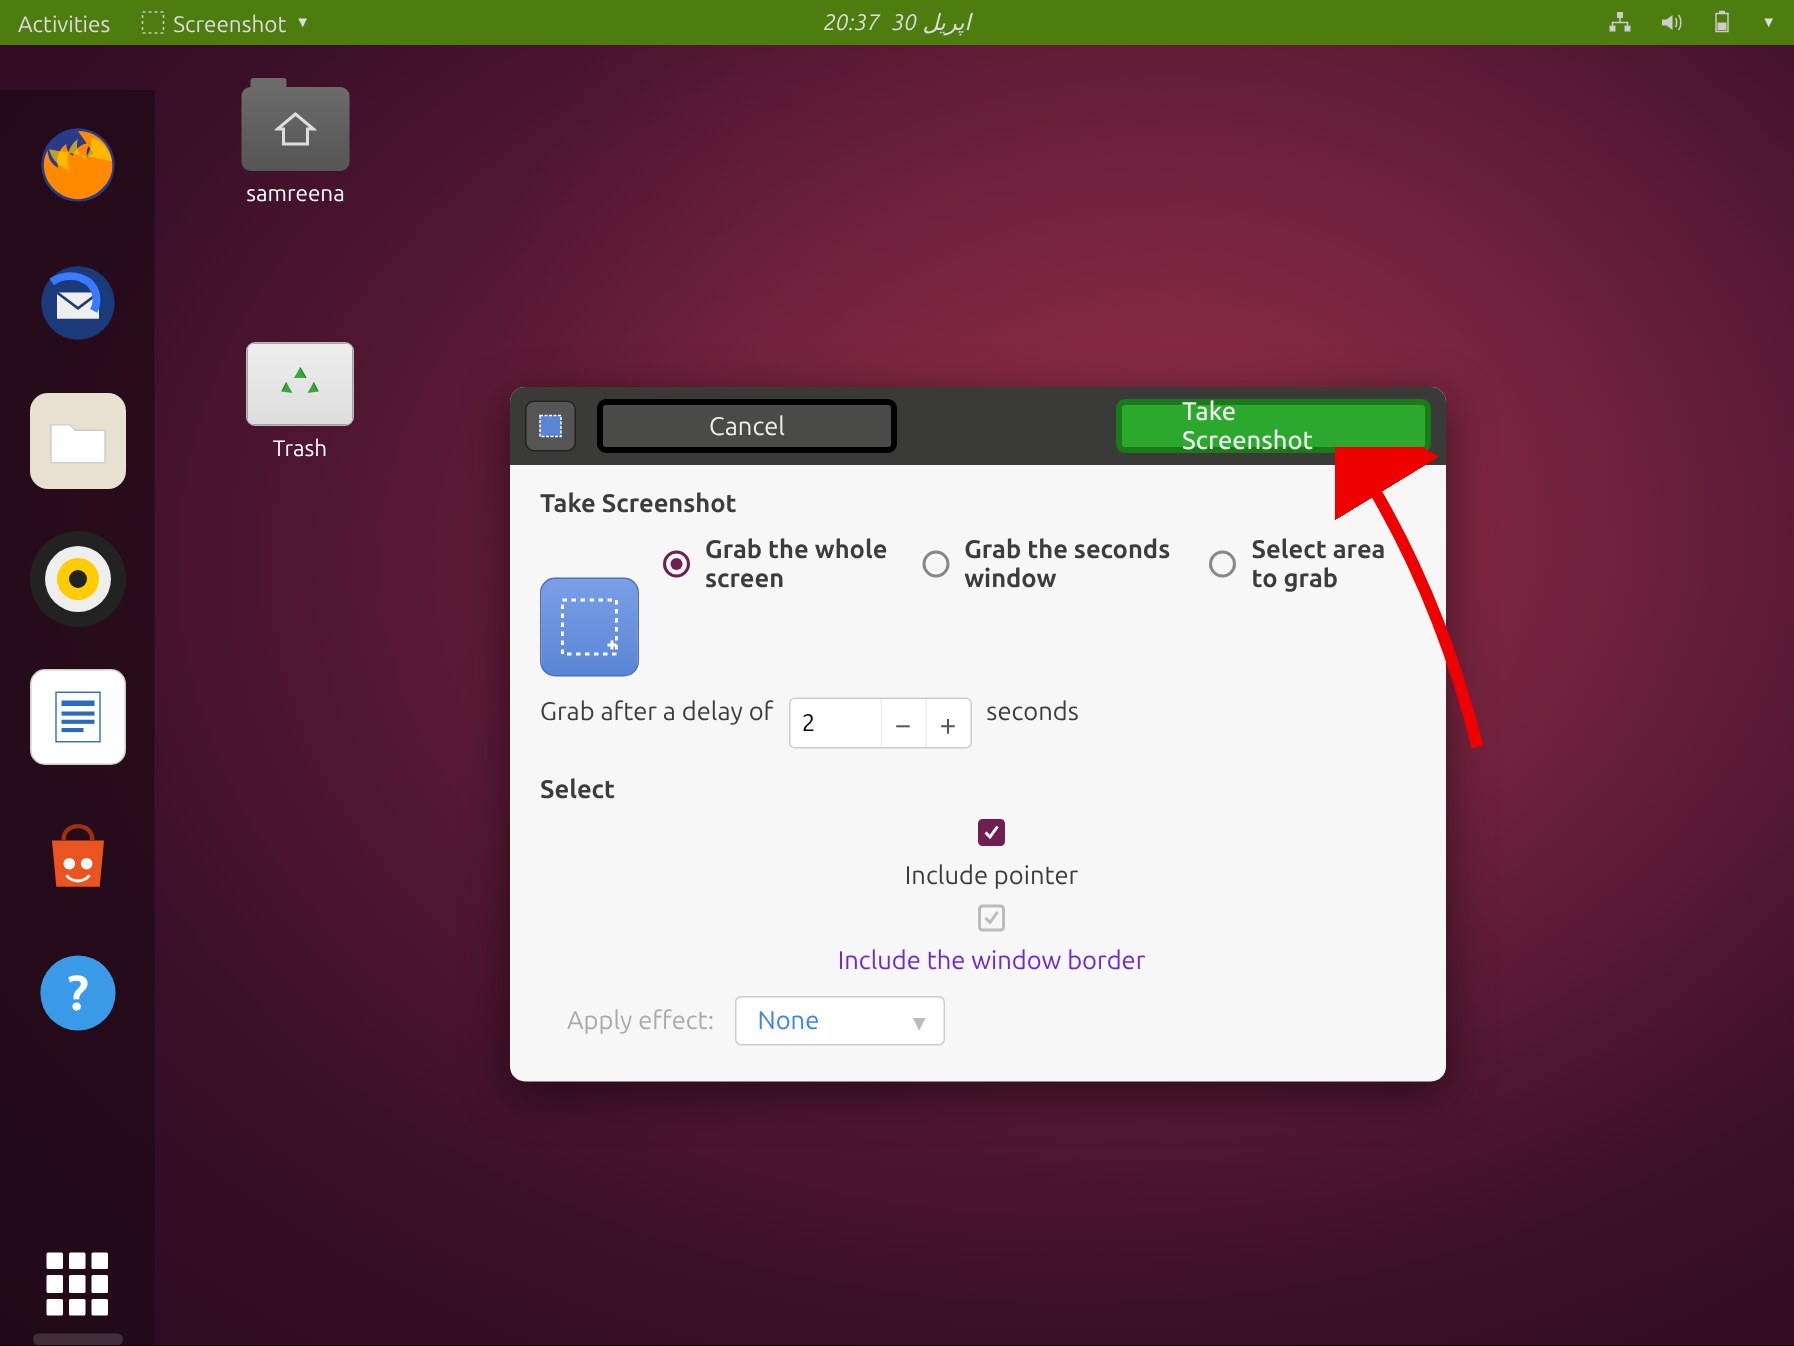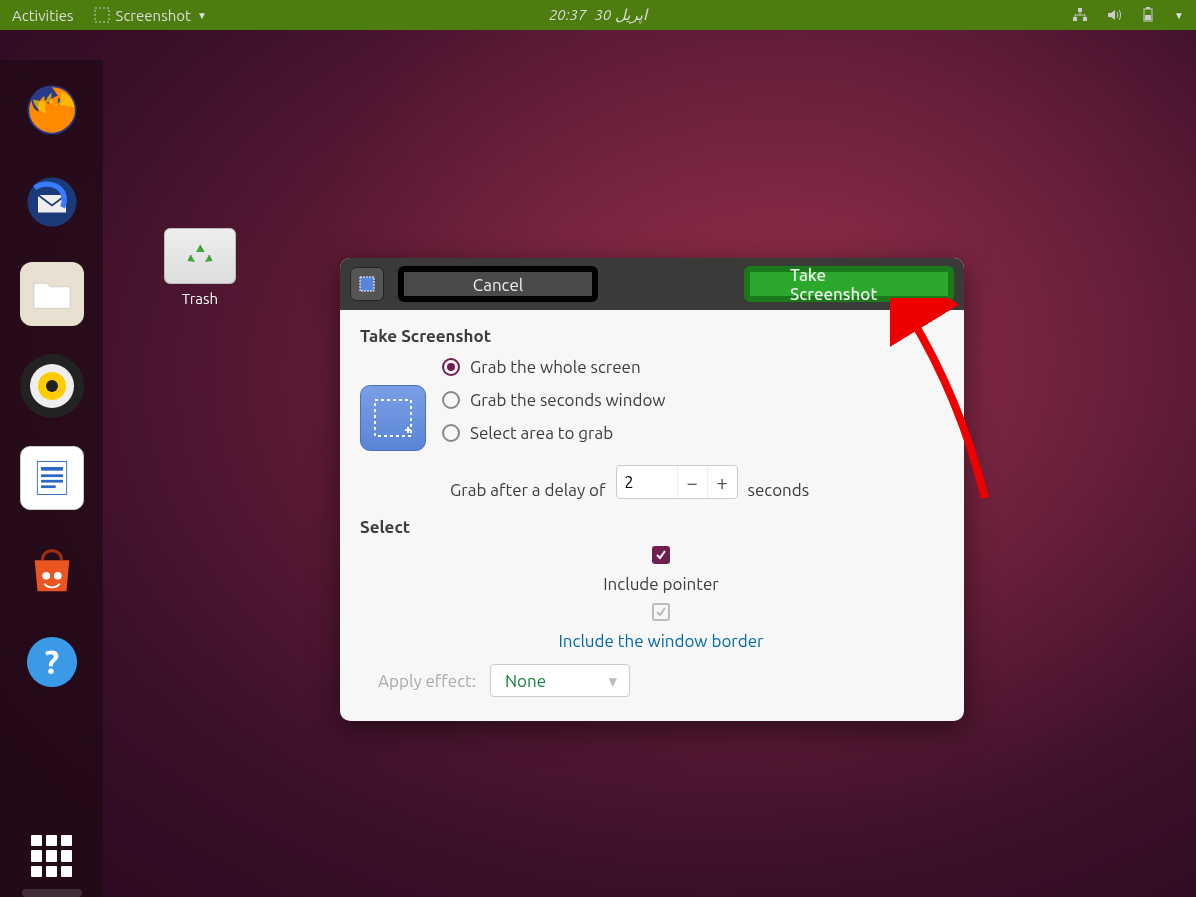--- a/index.html
+++ b/index.html
@@ -20,44 +20,44 @@
   .apps-grid span { background: #fff; border-radius: 1px; }
   .desktop-icon { position: absolute; text-align: center; color: #fff; font-size: 15px; width: 90px; }
   .desktop-icon .ico { width: 72px; height: 56px; margin: 0 auto 6px; border-radius: 6px; display: flex; align-items: center; justify-content: center; }
   .folder-ico { background: linear-gradient(#6b6b6b,#555); position: relative; }
   .folder-ico::before { content:""; position:absolute; top:-6px; left:6px; width:24px; height:8px; background:#6b6b6b; border-radius:2px 2px 0 0; }
   .trash-ico { background: linear-gradient(#eee,#ddd); border:1px solid #bbb; border-radius: 6px; display:flex; align-items:center; justify-content:center;}
   .dialog { position: absolute; top: 228px; left: 340px; width: 624px; background: #f7f7f7; border-radius: 10px; box-shadow: 0 8px 30px rgba(0,0,0,0.5); overflow: hidden; z-index: 20; }
   .dlg-header { background: #3a3a38; height: 52px; display: flex; align-items: center; padding: 0 10px; gap: 10px; }
   .dlg-header .icon-btn { width: 34px; height: 34px; background: #555; border-radius: 6px; display: flex; align-items: center; justify-content: center; border:1px solid #222;}
   .dlg-header .icon-btn svg { width: 18px; height: 18px; }
-  .dlg-header .btn { height: 36px; border-radius: 6px; border: 6px solid #000000; color: #eee; font-size: 17px; display:flex; align-items:center; justify-content:center; padding: 0 40px; }
+  .dlg-header .btn { height: 36px; border-radius: 6px; border: 4px solid #000000; color: #eee; font-size: 17px; display:flex; align-items:center; justify-content:center; padding: 0 40px; }
   .dlg-header .btn.cancel { background: #4a4a48; flex: 0 0 200px; margin-left: 4px;}
   .dlg-header .btn.take { background: #2ca82c; border-color: #1a7a1a; margin-left: auto; flex: 0 0 210px; font-weight: 500;}
   .dlg-body { padding: 16px 20px 24px; color: #3c3c3c; font-size: 17px; }
   .dlg-body h3 { font-weight: 700; font-size: 17px; margin-bottom: 10px; }
   .radio-row { display: flex; align-items: flex-start; gap: 16px; margin-bottom: 14px; }
   .big-icon { width: 66px; height: 66px; background: linear-gradient(#7a9fe6,#5a85d6); border-radius: 10px; border: 1px solid #4a70c0; display:flex; align-items:center; justify-content:center; margin-top: 30px; flex-shrink:0;}
-  .radios { display: flex; flex-direction: column; gap: 14px; padding-top: 2px;}
+  .radios { display: flex; gap: 14px; padding-top: 2px; font-weight: bold;}
   .radio { display: flex; align-items: center; gap: 10px; }
   .radio .circ { width: 18px; height: 18px; border: 2px solid #888; border-radius: 50%; display:flex; align-items:center; justify-content:center; flex-shrink:0;}
   .radio.sel .circ { border-color: #702050; }
   .radio.sel .circ::after { content:""; width:8px; height:8px; background:#702050; border-radius:50%; }
-  .delay-row { display: flex; align-items: flex-end; gap: 10px; margin-left: 90px; margin-bottom: 18px;}
+  .delay-row { display: flex; align-items: flex-start; gap: 10px; margin-bottom: 18px;}
   .spin { display: flex; align-items: center; border: 1px solid #ccc; border-radius: 4px; background:#fff; height: 34px; }
   .spin input { width: 60px; border: none; font-size: 16px; padding: 0 8px; outline:none; background:transparent;}
   .spin button { width: 30px; height: 32px; border: none; background: transparent; font-size: 20px; color:#555; border-left:1px solid #eee;}
   .check-row { display: flex; align-items: center; gap: 10px; margin: 8px 0 10px 18px; flex-direction: column; }
-  .check-row.disabled { color: #0369a1; }
+  .check-row.disabled { color: #6d28d9; }
   .check { width: 18px; height: 18px; border: 2px solid #702050; border-radius: 3px; background:#702050; display:flex; align-items:center; justify-content:center; flex-shrink:0;}
   .check svg { width:12px; height:12px; }
   .check-row.disabled .check { border-color: #bbb; background: transparent; }
   .check-row.disabled .check svg path { stroke: #bbb; }
   .effect-row { display:flex; align-items:center; gap: 14px; margin: 14px 0 0 18px; color:#aaa;}
-  .combo { border:1px solid #ccc; border-radius:4px; padding: 6px 40px 6px 14px; background:#fff; color:#15803d; position:relative; min-width:140px;}
+  .combo { border:1px solid #ccc; border-radius:4px; padding: 6px 40px 6px 14px; background:#fff; color:#3b82f6; position:relative; min-width:140px;}
   .combo::after { content:"▾"; position:absolute; right:12px; top:6px; color:#bbb;}
   .arrow-annot { position:absolute; z-index: 30; pointer-events:none; }
 </style>
 </head>
 <body>
 
 <div class="topbar">
   <div class="left">
     <span>Activities</span>
     <span class="app">
@@ -153,20 +153,28 @@
         <span></span>
         <span></span>
         <span></span>
         <span></span>
         <span></span>
         <span></span>
         <span></span>
     </div>
   </div>
 
+  <div class="desktop-icon" style="top:28px; left:152px;">
+    <div class="ico folder-ico">
+      <svg width="28" height="24" viewBox="0 0 28 24">
+          <path d="M14 2L2 12h4v10h16V12h4z" fill="none" stroke="#ddd" stroke-width="2"></path>
+        </svg>
+    </div>
+    <div>samreena</div>
+  </div>
   <div class="desktop-icon" style="top:198px; left:155px;">
     <div class="ico trash-ico">
       <svg width="30" height="30" viewBox="0 0 30 30">
           <path d="M15 4l4 7h-8zM6 14l-3 6 7 1zM24 14l3 6-7 1z" fill="#3aa83a"></path>
           <path d="M15 4l4 7M6 14l-3 6M24 14l3 6" stroke="#2a8a2a" fill="none"></path>
         </svg>
     </div>
     <div>Trash</div>
   </div>
 

